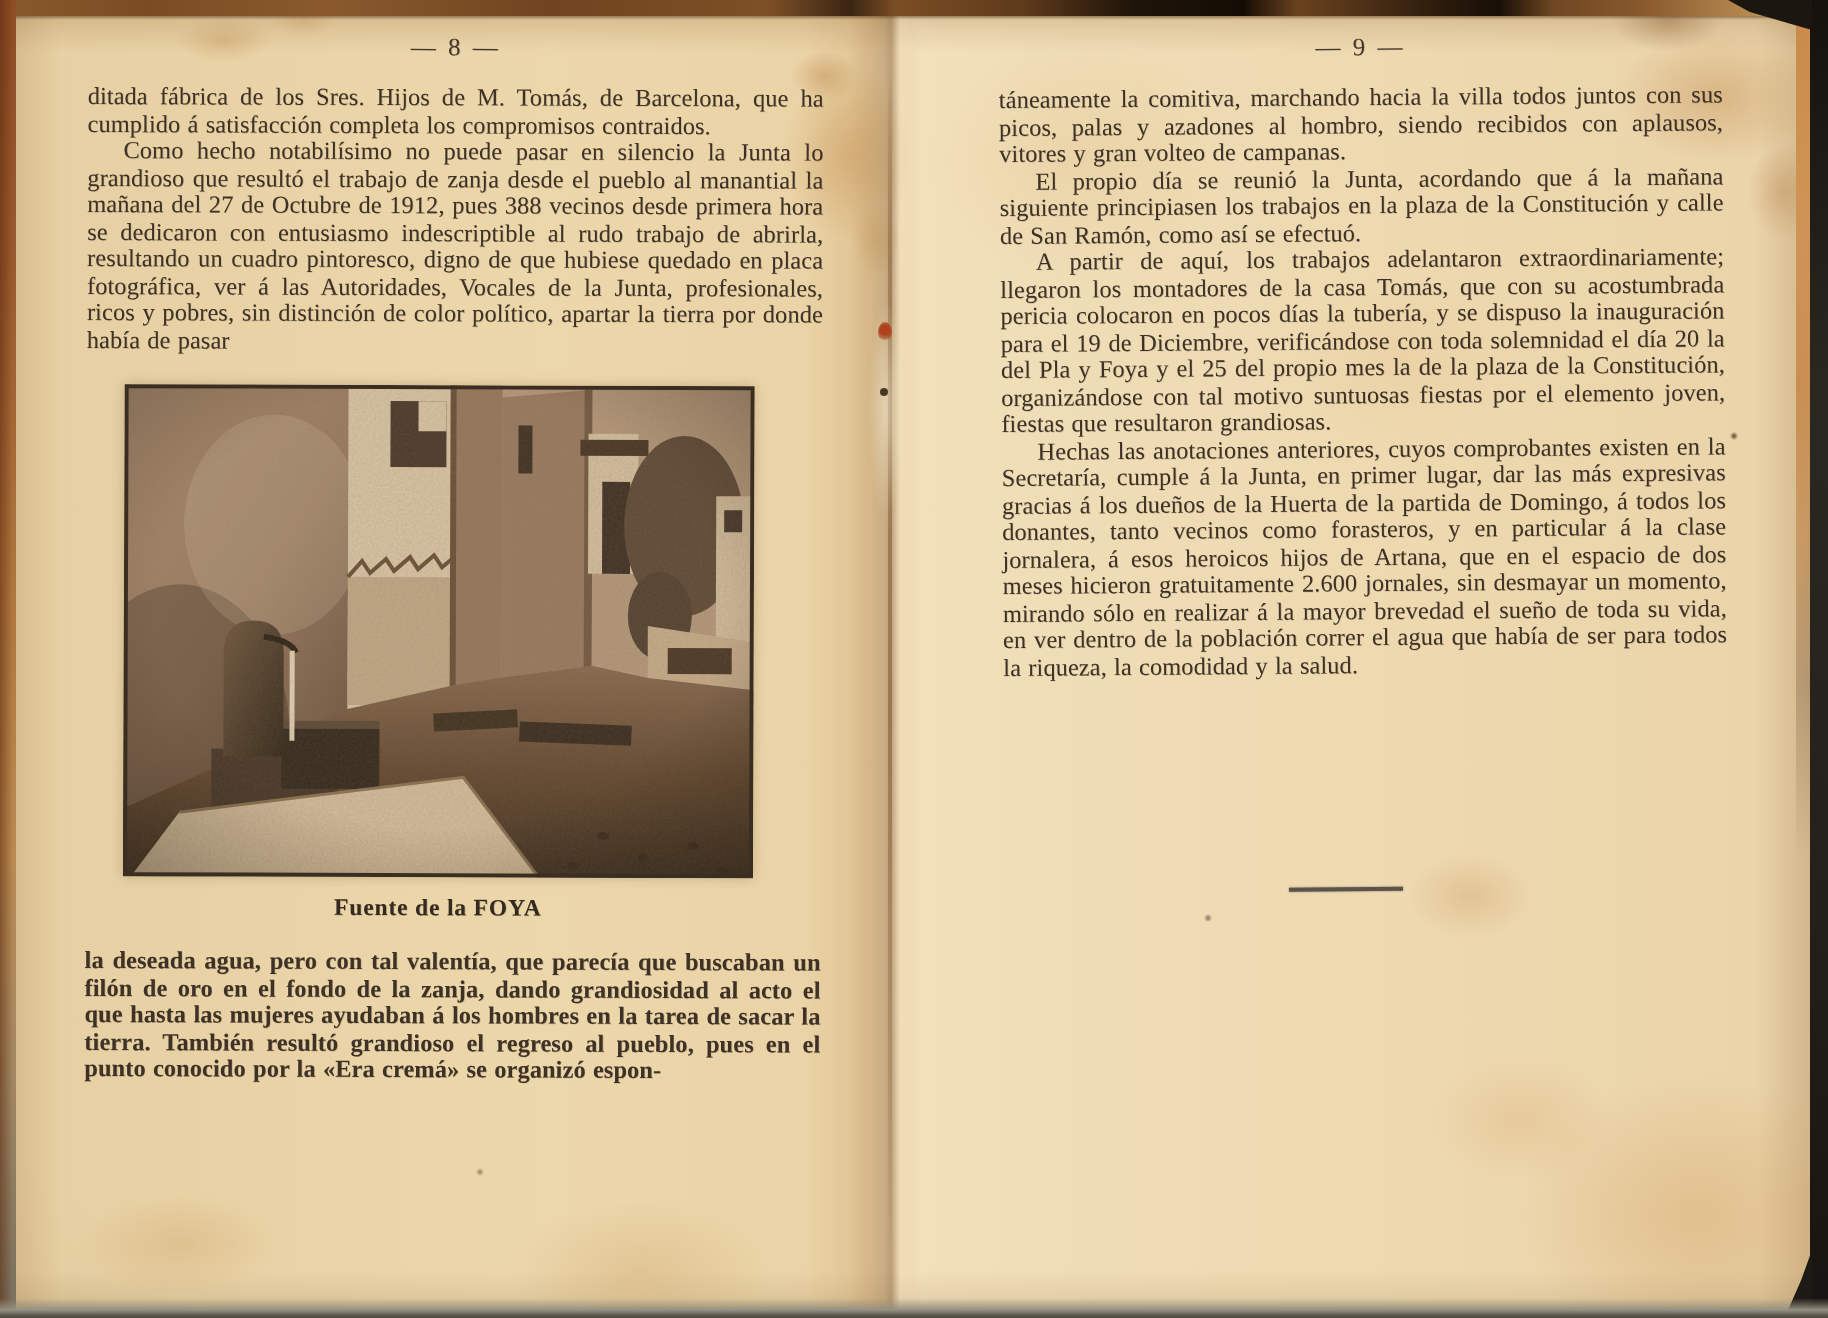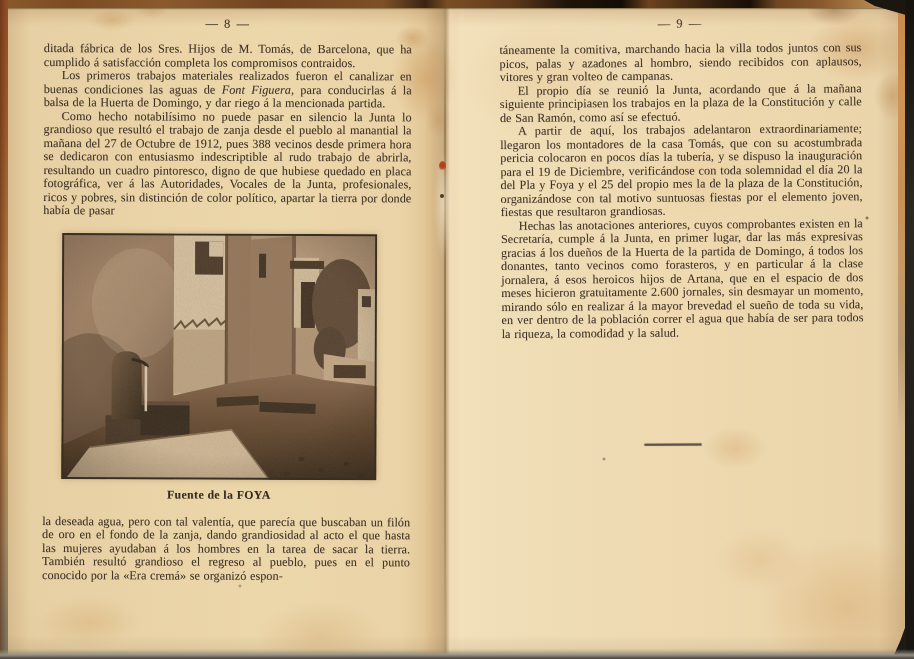--- a/index.html
+++ b/index.html
@@ -71,32 +71,31 @@
   .page-right .pageno{margin-top:18px;}
   .para{margin:0;font-size:12.2px;line-height:13.5px;text-align:justify;letter-spacing:.05px;word-spacing:.5px;
     hyphens:auto;-webkit-hyphens:auto;text-shadow:.3px .3px 0 rgba(62,49,38,.22);}
   .para.ind{text-indent:18px;}
   .para.first{margin-top:11px;}
   .it{font-style:italic;}
   figure.photo{margin:15px 0 0 19px;width:315px;height:246px;line-height:0;
     box-shadow:0 0 6px rgba(90,60,25,.25);}
   .caption{width:315px;margin:8px 0 0 19px;text-align:center;font-size:11.8px;font-weight:bold;
     letter-spacing:.4px;color:#352a1f;text-shadow:.3px .3px 0 rgba(53,42,31,.25);}
-  .after-photo{margin-top:13px;}
+  .after-photo{margin-top:13px;font-weight:bold;}
   .rule{width:57px;height:2px;background:#5c544b;margin:104px 0 0 142px;box-shadow:0 0 1px rgba(60,50,40,.6);}
 </style>
 </head>
 <body>
 
 <div class="scan">
 
   <section class="page page-left">
     <div class="pageno">— 8 —</div>
     <p class="para first">ditada fábrica de los Sres. Hijos de M. Tomás, de Barcelona, que ha cumplido á satisfacción completa los compromisos contraidos.</p>
-    <p class="para ind"><span>Los primeros trabajos materiales realizados fueron el canalizar en buenas condiciones las aguas de </span><i class="it">Font Figuera</i><span>, para conducirlas á la balsa de la Huerta de Domingo, y dar riego á la mencionada partida.</span></p>
     <p class="para ind">Como hecho notabilísimo no puede pasar en silencio la Junta lo grandioso que resultó el trabajo de zanja desde el pueblo al manantial la mañana del 27 de Octubre de 1912, pues 388 vecinos desde primera hora se dedicaron con entusiasmo indescriptible al rudo trabajo de abrirla, resultando un cuadro pintoresco, digno de que hubiese quedado en placa fotográfica, ver á las Autoridades, Vocales de la Junta, profesionales, ricos y pobres, sin distinción de color político, apartar la tierra por donde había de pasar</p>
 
     <figure class="photo">
       <svg viewBox="0 0 315 246" width="315" height="246" role="img">
         <defs>
           <linearGradient id="pg-wall" x1="0" y1="0" x2="0.7" y2="1">
             <stop offset="0" stop-color="#ad8e70"></stop>
               <stop offset="0.55" stop-color="#9b7c60"></stop>
               <stop offset="1" stop-color="#6d533d"></stop>
           </linearGradient>

